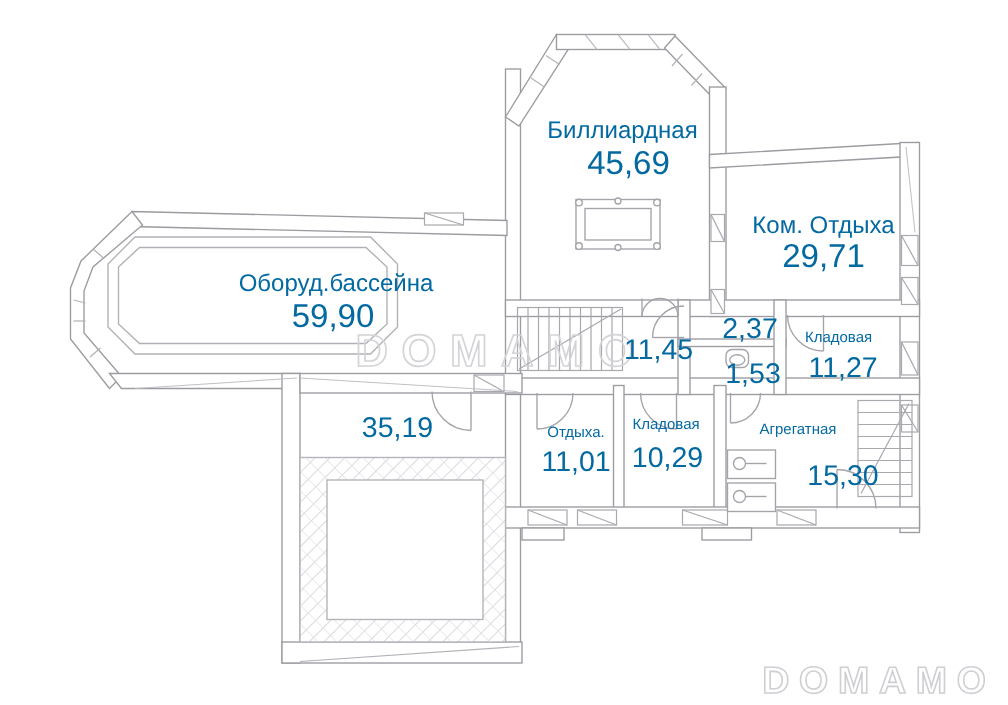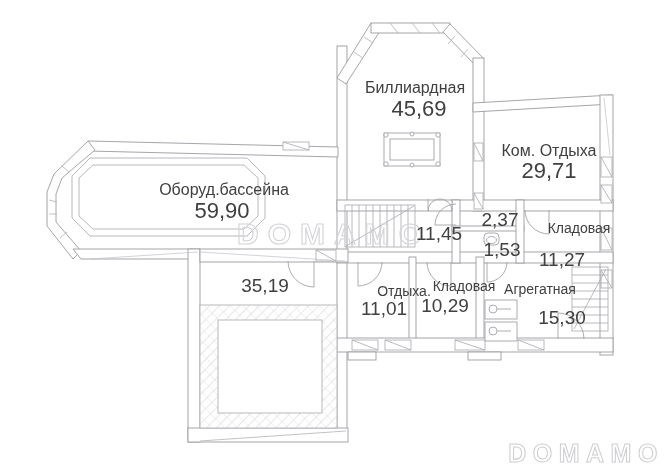--- a/index.html
+++ b/index.html
@@ -8,26 +8,26 @@
     width:672px;height:470px;
     background:#ffffff;
     outline:1px solid #d8d8d8;
     overflow:hidden;
     font-family:"Liberation Sans", sans-serif;
   }
   svg{position:absolute;left:0;top:0;}
   .lbl{
     position:absolute;
     transform:translateX(-50%);
-    color:#404040;
+    color:#0369a1;
     white-space:nowrap;
     text-align:center;
     line-height:1.05;
   }
-  .room-name{font-size:14px;padding-left:40px;}
+  .room-name{font-size:10px;}
   .room-name-lg{font-size:16px;}
   .room-area{font-size:19px;}
   .room-area-lg{font-size:22px;}
 </style>
 </head>
 <body>
 
 <div class="page">
 
   <svg width="672" height="470" viewBox="0 0 672 470">
@@ -271,24 +271,24 @@
   <div class="lbl room-area-lg" style="left:222px;top:199px;">59,90</div>
 
   <div class="lbl room-area" style="left:439px;top:224px;">11,45</div>
 
   <div class="lbl room-area" style="left:265px;top:276px;">35,19</div>
 
   <div class="lbl room-area" style="left:500px;top:210px;">2,37</div>
   <div class="lbl room-area" style="left:502px;top:240px;">1,53</div>
 
   <div class="lbl room-name" style="left:559px;top:221px;">Кладовая</div>
-  <div class="lbl room-area" style="left:562px;top:236px;margin-top:14px;">11,27</div>
+  <div class="lbl room-area" style="left:562px;top:236px;">11,27</div>
 
   <div class="lbl room-name" style="left:384px;top:284px;">Отдыха.</div>
   <div class="lbl room-area" style="left:384px;top:299px;">11,01</div>
 
   <div class="lbl room-name" style="left:444px;top:279px;">Кладовая</div>
   <div class="lbl room-area" style="left:445px;top:296px;">10,29</div>
 
-  <div class="lbl room-name" style="left:520px;top:282px;">Агрегатная</div>
+  <div class="lbl room-name" style="left:532px;top:282px;">Агрегатная</div>
   <div class="lbl room-area" style="left:534px;top:308px;margin-left:28px;">15,30</div>
 
 </div>
 
 </body></html>

